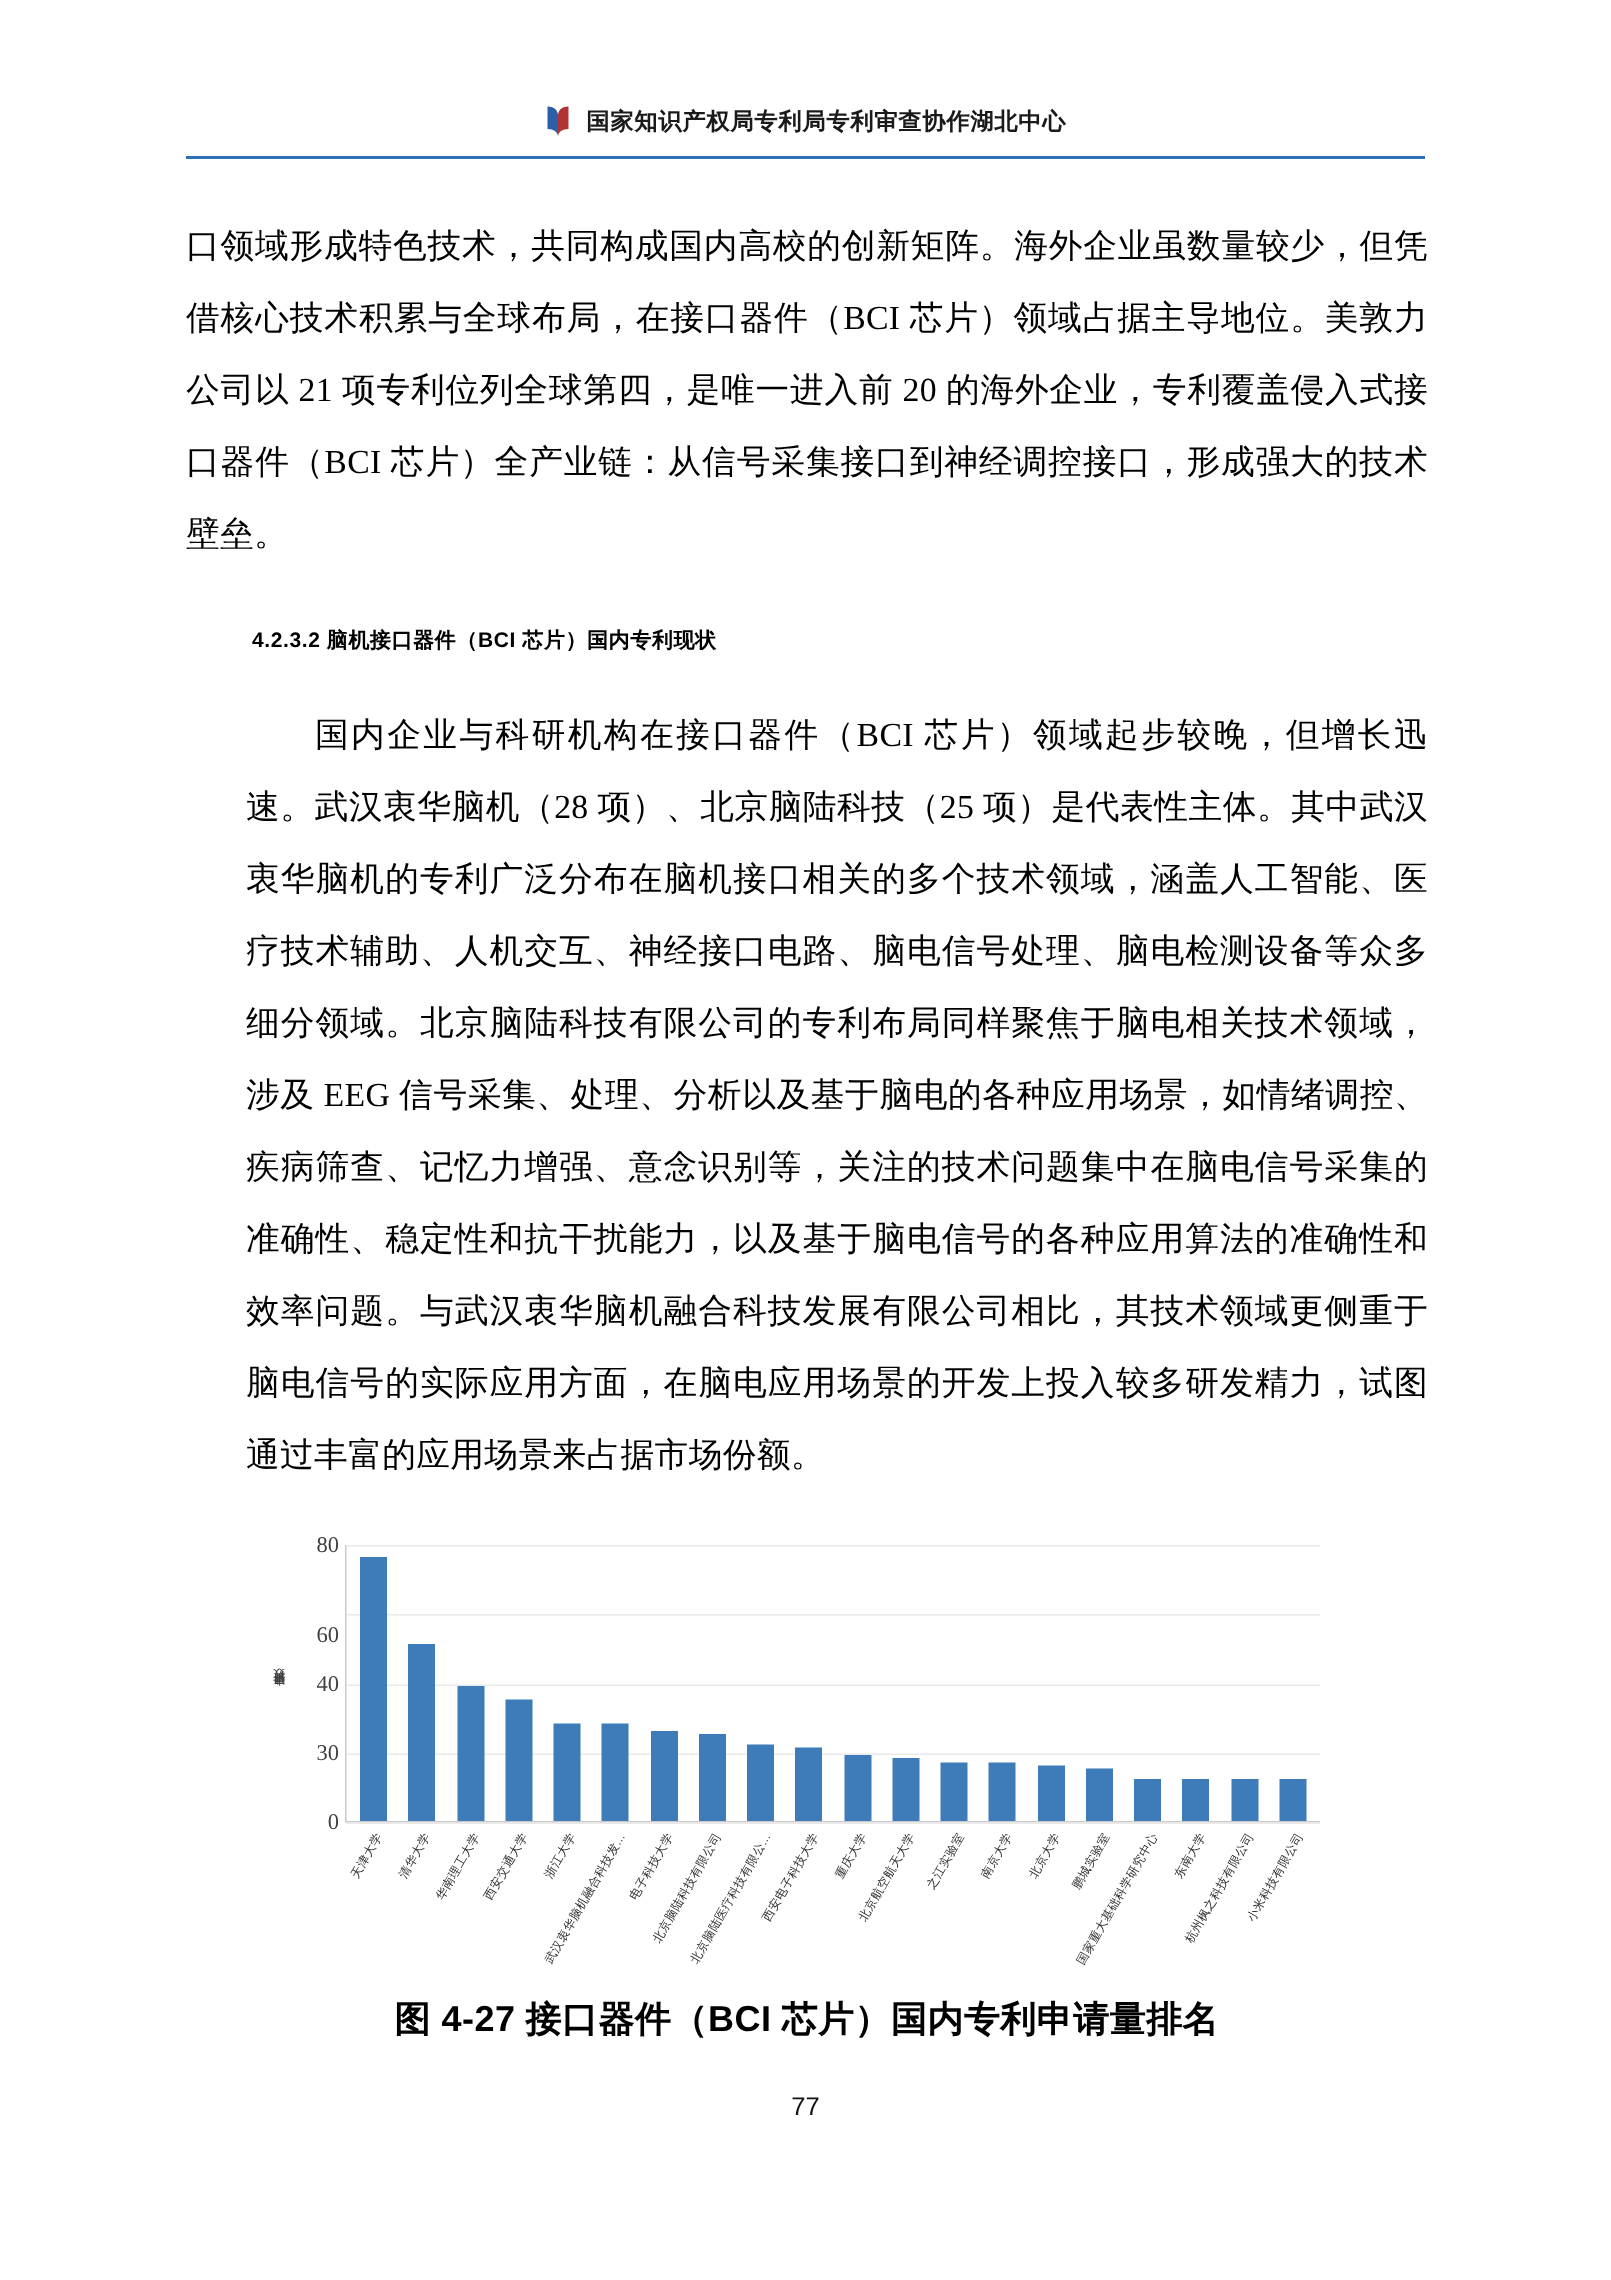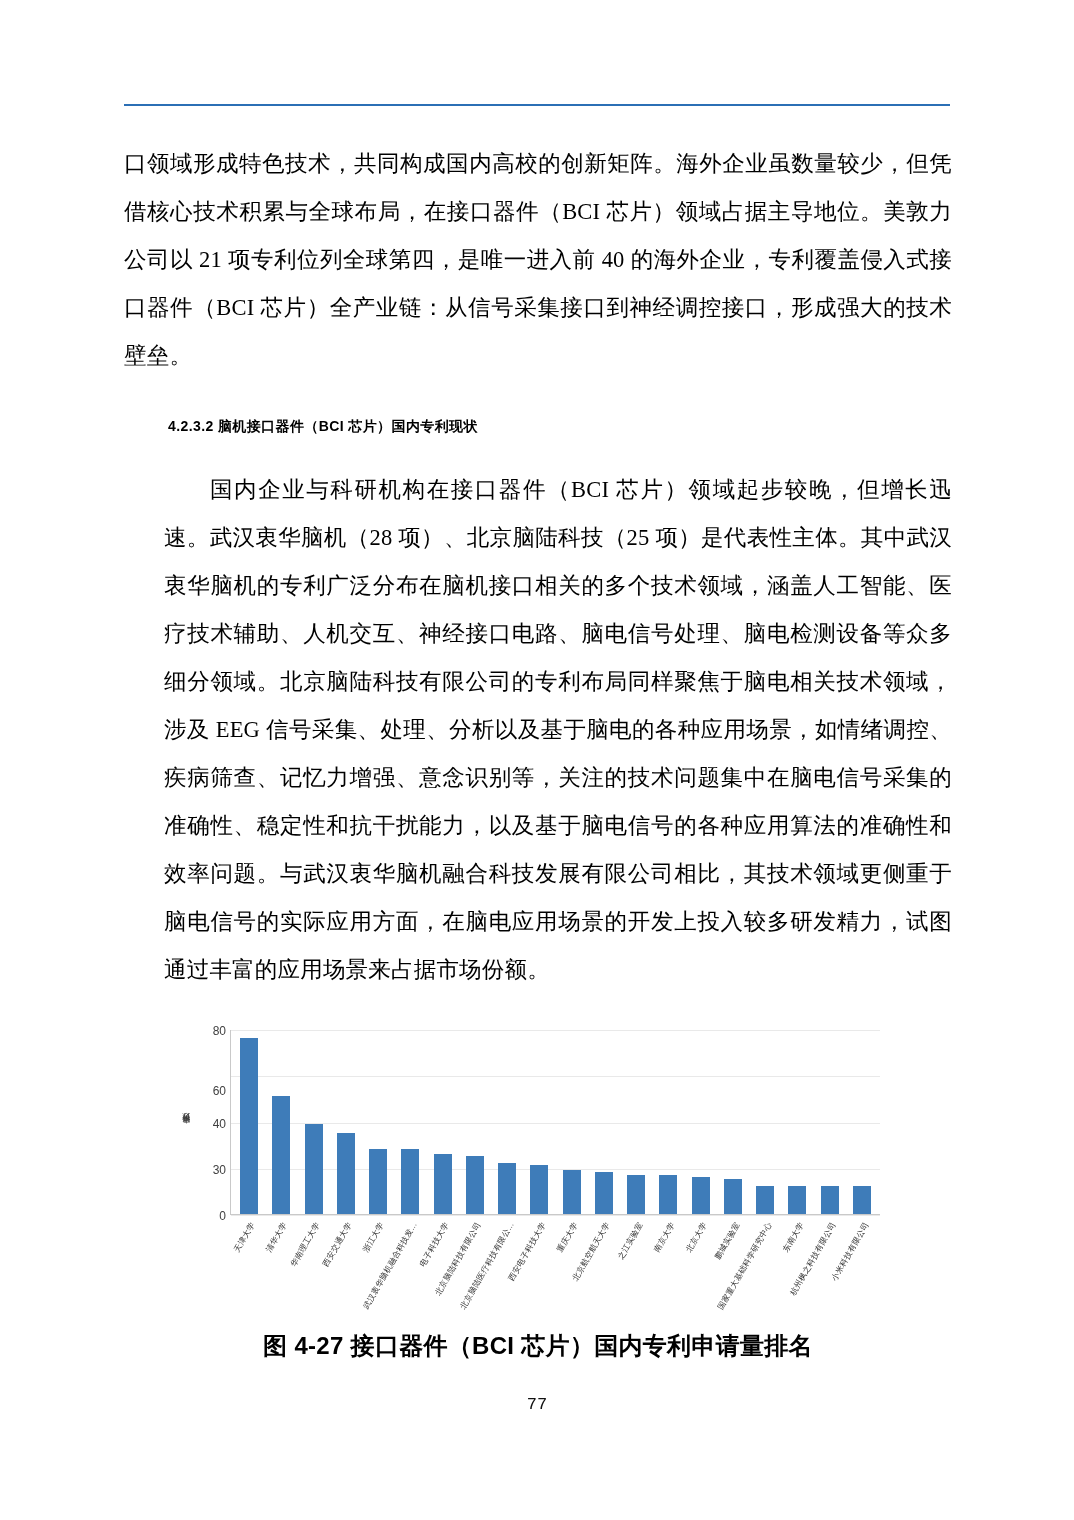--- a/index.html
+++ b/index.html
@@ -120,23 +120,23 @@
   .gridline {
     position: absolute;
     left: 0;
     right: 0;
     border-top: 1px solid #e9e9e9;
   }
   .ytick {
     position: absolute;
     right: calc(100% + 5px);
     transform: translateY(-50%);
-    font-size: 12px;
+    font-size: 15px;
     color: #404040;
-    font-family: Liberation Sans, sans-serif;
+    font-family: Liberation Serif, serif;
     white-space: nowrap;
   }
   .bars {
     position: absolute;
     left: 2px;
     right: 2px;
     bottom: 0;
     top: 0;
     display: flex;
     align-items: flex-end;
@@ -198,37 +198,46 @@
     margin-top: 10px;
     letter-spacing: 0.3px;
   }
   
   .page-number {
     position: absolute;
     left: 0;
     right: 0;
     top: 1395px;
     text-align: center;
-    font-family: Liberation Mono, monospace;
+    font-family: Liberation Sans, sans-serif;
     font-size: 17px;
     color: #111;
   }
 </style>
 </head>
 <body>
 
 <div class="page">
 
   <div class="header">
+    <div class="header-inner">
+      <span class="header-logo">
+        <svg width="18" height="22" viewBox="0 0 18 22" xmlns="http://www.w3.org/2000/svg">
+          <path d="M2 1 C7 1 9 4 9 7 L9 21 C9 18 6 16 2 16 Z" fill="#2b5fa8"></path>
+          <path d="M16 1 C11 1 9 4 9 7 L9 21 C9 18 12 16 16 16 Z" fill="#b03434"></path>
+        </svg>
+      </span>
+      <span class="header-title">国家知识产权局专利局专利审查协作湖北中心</span>
+    </div>
     <div class="header-rule"></div>
   </div>
 
   <div class="content">
 
-    <p class="para">口领域形成特色技术，共同构成国内高校的创新矩阵。海外企业虽数量较少，但凭借核心技术积累与全球布局，在接口器件（BCI 芯片）领域占据主导地位。美敦力公司以 21 项专利位列全球第四，是唯一进入前 40 的海外企业，专利覆盖侵入式接口器件（BCI 芯片）全产业链：从信号采集接口到神经调控接口，形成强大的技术壁垒。</p>
+    <p class="para">口领域形成特色技术，共同构成国内高校的创新矩阵。海外企业虽数量较少，但凭借核心技术积累与全球布局，在接口器件（BCI 芯片）领域占据主导地位。美敦力公司以 21 项专利位列全球第四，是唯一进入前 20 的海外企业，专利覆盖侵入式接口器件（BCI 芯片）全产业链：从信号采集接口到神经调控接口，形成强大的技术壁垒。</p>
 
     <h3 class="heading">4.2.3.2  脑机接口器件（BCI 芯片）国内专利现状</h3>
 
     <p class="para indent">国内企业与科研机构在接口器件（BCI 芯片）领域起步较晚，但增长迅速。武汉衷华脑机（28 项）、北京脑陆科技（25 项）是代表性主体。其中武汉衷华脑机的专利广泛分布在脑机接口相关的多个技术领域，涵盖人工智能、医疗技术辅助、人机交互、神经接口电路、脑电信号处理、脑电检测设备等众多细分领域。北京脑陆科技有限公司的专利布局同样聚焦于脑电相关技术领域，涉及 EEG 信号采集、处理、分析以及基于脑电的各种应用场景，如情绪调控、疾病筛查、记忆力增强、意念识别等，关注的技术问题集中在脑电信号采集的准确性、稳定性和抗干扰能力，以及基于脑电信号的各种应用算法的准确性和效率问题。与武汉衷华脑机融合科技发展有限公司相比，其技术领域更侧重于脑电信号的实际应用方面，在脑电应用场景的开发上投入较多研发精力，试图通过丰富的应用场景来占据市场份额。</p>
 
     <div class="figure">
       <div class="chart-area">
         <div class="y-axis-title">申请量计数</div>
         <div class="plot">
           <div id="gridlines">

